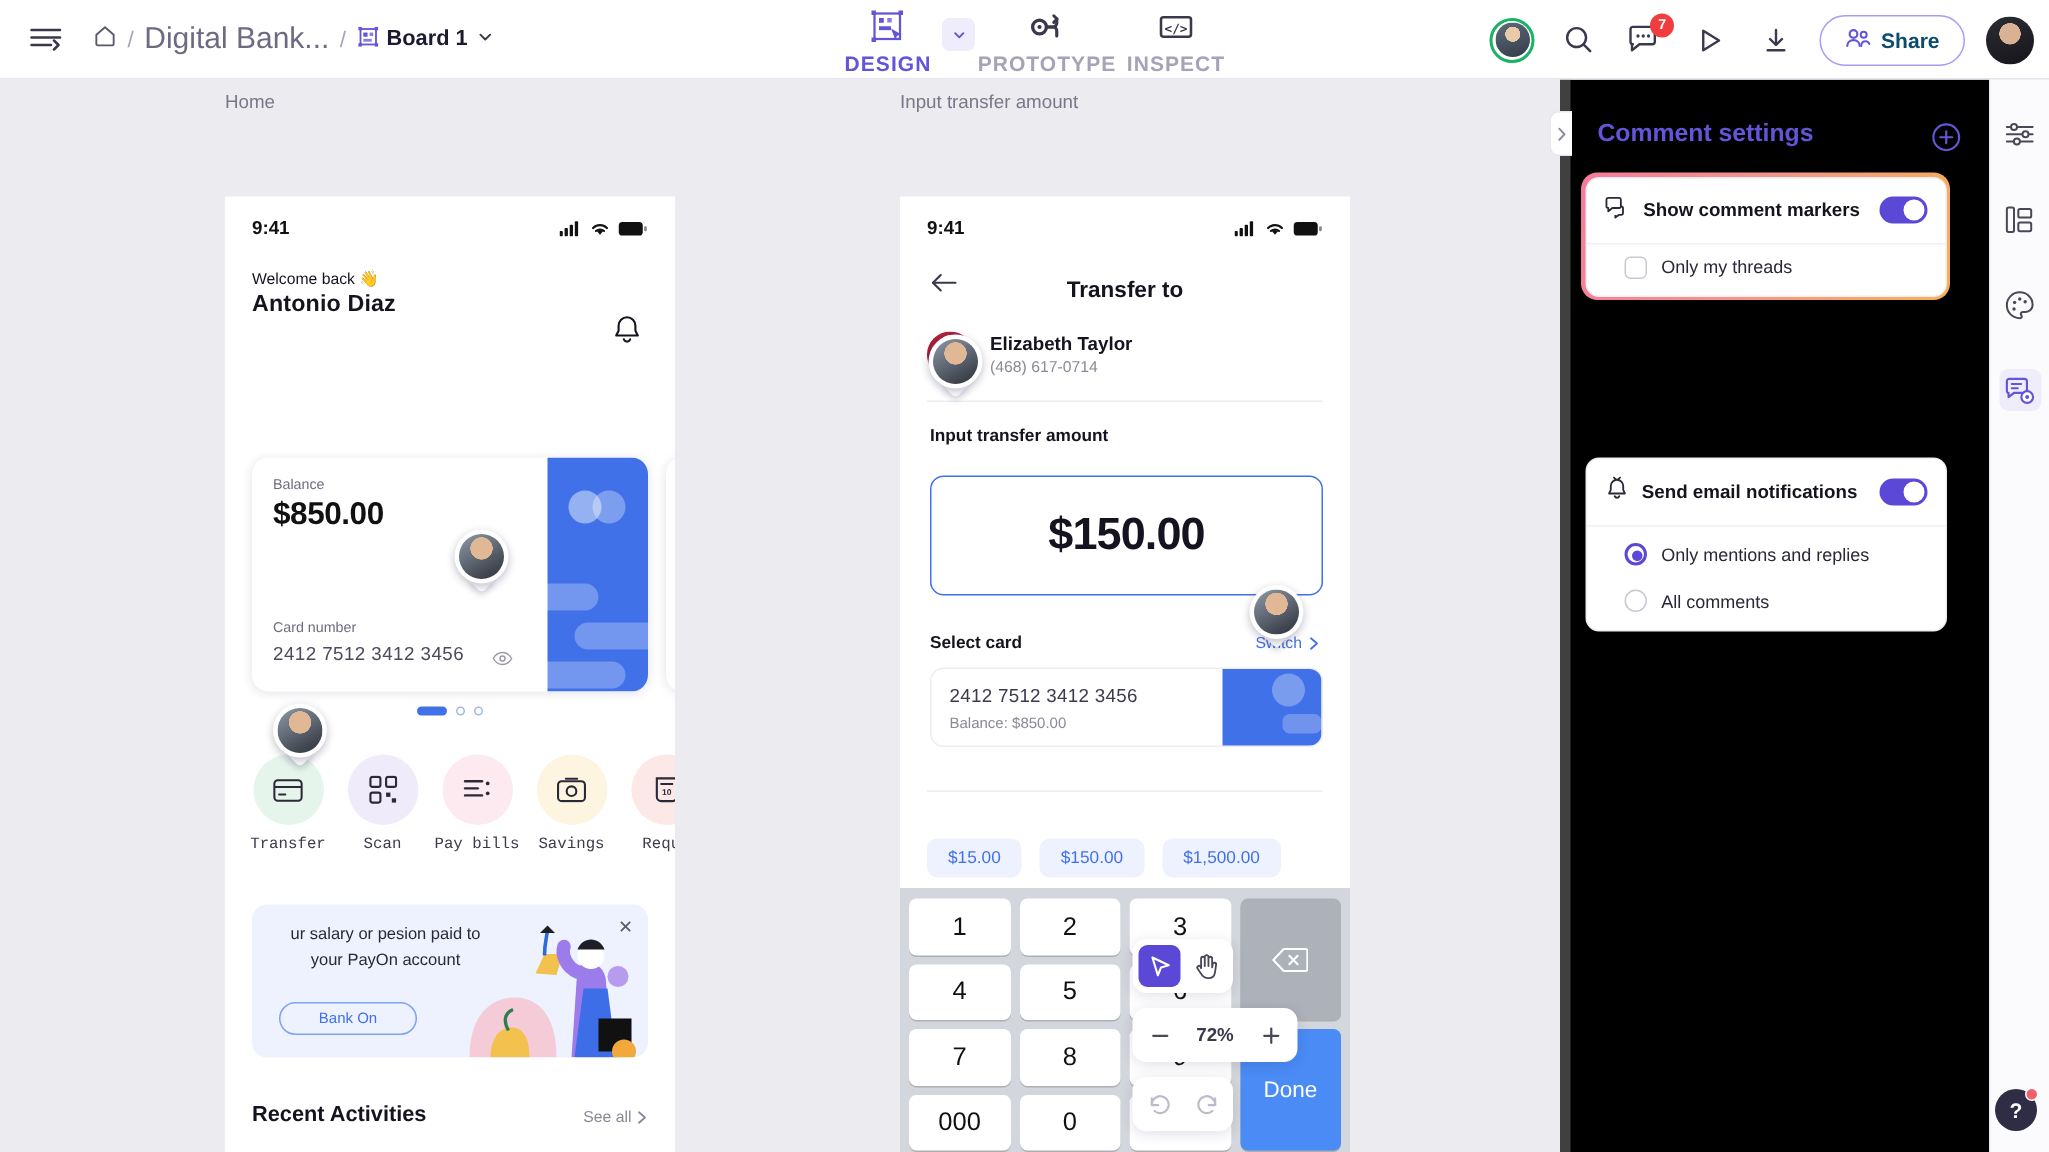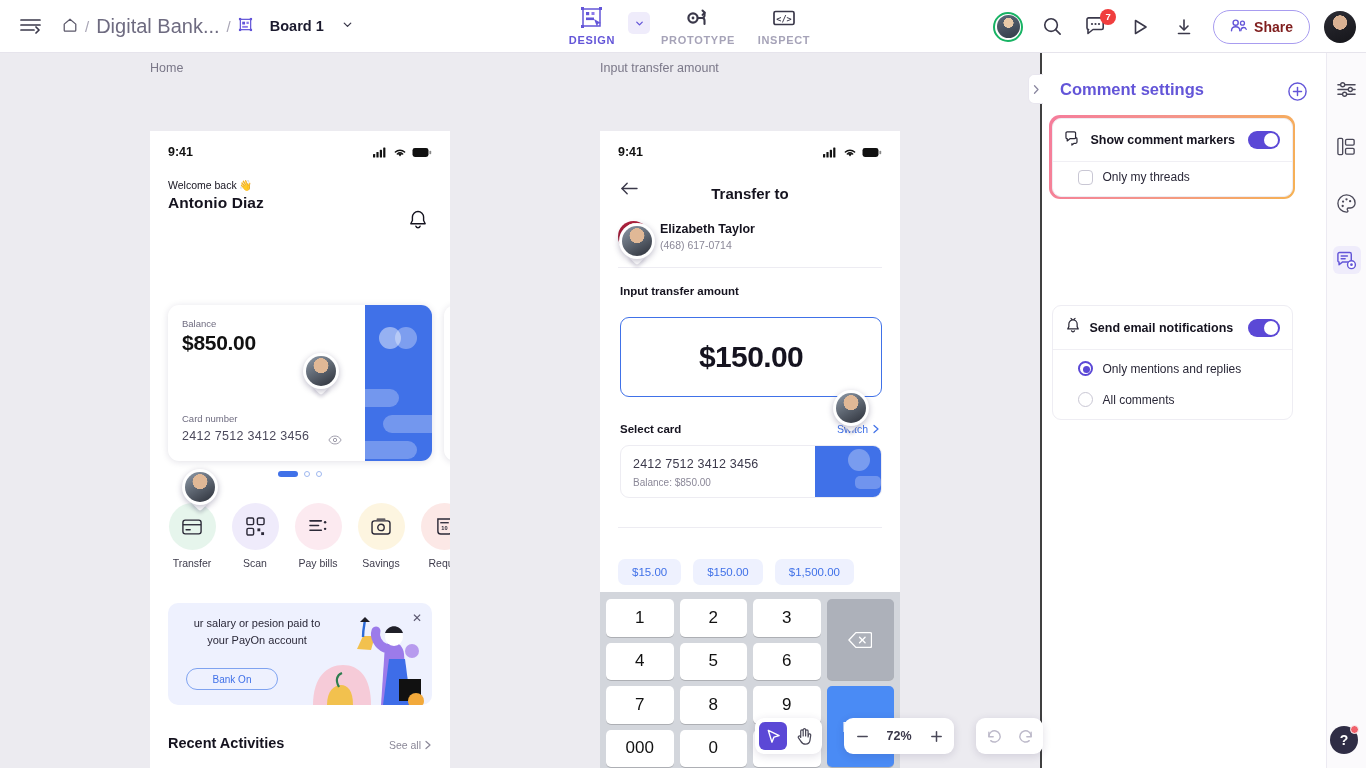--- a/index.html
+++ b/index.html
@@ -15,34 +15,34 @@
   .topbar {
     position: absolute; top: 0; left: 0; width: 1366px; height: 53px;
     background: #FFFFFF; display: flex; align-items: center;
     border-bottom: 1px solid #E6E4EC; z-index: 40;
   }
   .hamburger { margin-left: 14px; width: 34px; height: 34px; display:flex; align-items:center; justify-content:center; cursor:pointer; border-radius:6px;}
   .breadcrumb { display: flex; align-items: center; gap: 7px; margin-left: 14px; font-size: 14.5px; }
   .crumb-sep { color: #A8A5B5; font-size: 15px; }
   .crumb-proj { color: #6E6B80; font-size: 20px; }
   .crumb-board { color: #1B1A2E; font-size: 14.5px; font-weight: bold; }
-  .board-chip { display:flex; align-items:center; gap:17px; }
+  .board-chip { display:flex; align-items:center; gap:5px; }
 
   .modes { position:absolute; left: 556px; top:0; height:53px; display:flex; align-items:flex-start; gap: 0; }
   .mode { width: 72px; padding-top: 5px; display:flex; flex-direction:column; align-items:center; gap: 3px; cursor:pointer;}
-  .mode .lbl { font-size: 11px; letter-spacing: .7px; font-weight: bold; color:#A6A3B8; }
+  .mode .lbl { font-size: 14px; letter-spacing: .7px; font-weight: bold; color:#A6A3B8; }
   .mode.active .lbl { color:#6355D8; }
   .mode-caret { width:22px; height:22px; margin-top:12px; background:#EFECFB; border-radius:5px; display:flex;align-items:center;justify-content:center; cursor:pointer;}
 
   .top-right { position:absolute; right: 10px; top:0; height:53px; display:flex; align-items:center; gap: 14px;}
   .ava-ring { width:30px;height:30px;border-radius:50%; border:2.5px solid #18B364; padding:1.5px; }
   .ava-img { width:100%;height:100%;border-radius:50%; background-size:cover; }
   .ico-btn { width:30px;height:30px; display:flex;align-items:center;justify-content:center; cursor:pointer; position:relative; }
   .badge { position:absolute; top:-3px; right:-5px; min-width:16px;height:16px;border-radius:8px; background:#F03E3E; color:#fff; font-size:9.5px; font-weight:bold; display:flex;align-items:center;justify-content:center; padding:0 4px;}
-  .share-btn { display:flex;align-items:center;gap:7px; border:1.5px solid #A89CF0; color:#7f1d1d; border-radius:20px; padding:7px 16px; font-size:14px; font-weight:bold; cursor:pointer; background:#fff;}
+  .share-btn { display:flex;align-items:center;gap:7px; border:1.5px solid #A89CF0; color:#0c4a6e; border-radius:20px; padding:7px 16px; font-size:14px; font-weight:bold; cursor:pointer; background:#fff;}
   .ava-plain { width:32px;height:32px;border-radius:50%; background-size:cover; }
 
   
   .canvas { position:absolute; left:0; top:53px; width:1047px; height:715px; background:#ECEBF0; overflow:hidden; }
 
   .frame-label { position:absolute; font-size:12.5px; color:#7A7788; }
 
   .phone { position:absolute; background:#fff; overflow:hidden; }
 
   
@@ -67,21 +67,21 @@
   .bc-art .mc i { position:absolute; top:0; width:22px;height:22px; border-radius:50%; background:rgba(255,255,255,.45);}
   .bc-art .mc i.b { left:16px; background:rgba(255,255,255,.32);}
   .bc-art .bar { position:absolute; background:rgba(255,255,255,.27); border-radius:9px; height:18px;}
   .dots { position:absolute; left:0; top:340px; width:300px; display:flex; justify-content:center; align-items:center; gap:6px; }
   .dot { width:6px;height:6px;border-radius:50%; border:1.2px solid #9FB8EF; }
   .dot.act { width:20px;height:6px;border-radius:3px;background:#4071E8; border:none;}
 
   .quick-row { position:absolute; left:18px; top:372px; display:flex; gap:15px; }
   .qa { width:48px; display:flex;flex-direction:column;align-items:center;gap:7px; }
   .qa .circ { width:47px;height:47px;border-radius:50%; display:flex;align-items:center;justify-content:center;}
-  .qa .lab { font-size:10.5px; color:#3E3C4C; white-space:nowrap; }
+  .qa .lab { font-size:10.5px; color:#3E3C4C; white-space:nowrap;font-family:Liberation Mono, monospace; }
 
   .promo { position:absolute; left:18px; top:472px; width:264px; height:102px; background:#EEF1FE; border-radius:10px; overflow:hidden;}
   .promo .txt { position:absolute; left:14px; top:12px; width:150px; font-size:11px; color:#2A2838; line-height:1.5;text-align:center; }
   .promo .btn { position:absolute; left:18px; top:65px; width:92px; height:22px; border:1px solid #7FA3F0; border-radius:11px; color:#4071E8; font-size:10px; display:flex;align-items:center;justify-content:center; }
   .promo .x { position:absolute; right:10px; top:8px; color:#5B5870; font-size:12px; }
 
   .recent-h { position:absolute; left:18px; top:604px; font-size:14.5px; font-weight:bold; color:#15131F; }
   .see-all { position:absolute; right:18px; top:608px; font-size:10.5px; color:#8B8898; display:flex;align-items:center;gap:3px;}
 
   
@@ -110,21 +110,21 @@
   .key.del { background:#ADB1BA; grid-row: span 2; }
   .key.done { background:#4A8BF5; grid-row: span 2; color:#fff; font-size:15px; }
 
   
   .pin { position:absolute; width:36px; height:44px; z-index:20; }
   .pin .bub { position:absolute; left:0; top:0; width:36px;height:36px; border-radius:50%; background:#fff; box-shadow:0 2px 6px rgba(30,20,70,.28); padding:3px;}
   .pin .bub .im { width:100%;height:100%;border-radius:50%; background-size:cover; }
   .pin .tail { position:absolute; left:12px; top:28px; width:12px;height:12px; background:#fff; transform: rotate(45deg); border-radius:0 0 3px 0; box-shadow:2px 2px 4px rgba(30,20,70,.16);}
 
   
-  .rpanel { position:absolute; right:40px; top:53px; width:286px; height:715px; background:#ffffff; border-left:2px solid #404040; z-index:25; }
+  .rpanel { position:absolute; right:40px; top:53px; width:286px; height:715px; background:#000000; border-left:7px solid #404040; z-index:25; }
   .rp-title { position:absolute; left:18px; top:27px; font-size:16.5px; font-weight:bold; color:#6355D8; }
   .rp-add { position:absolute; right:18px; top:28px; cursor:pointer; }
   .collapse-tab { position:absolute; left:-14px; top:21px; width:15px; height:30px; background:#fff; border:1px solid #E8E6EE; border-right:none; border-radius:6px 0 0 6px; display:flex;align-items:center;justify-content:center; z-index:26; cursor:pointer;}
 
   .hl-wrap { position:absolute; left:7px; top:62px; width:246px; padding:2.5px; border-radius:11px;
              background: linear-gradient(110deg, #F57C9B 0%, #F4948B 45%, #F6B254 100%); }
   .card-box { background:#fff; border-radius:9px; border:1px solid #EEEDF3; overflow:hidden; }
   .row-main { display:flex; align-items:center; gap:9px; padding: 11px 12px; border-bottom:1px solid #F0EFF4; }
   .row-main .t { font-size:12.5px; font-weight:bold; color:#15131F; flex:1; }
   .toggle { width:32px;height:18px;border-radius:9px; background:#5B48D6; position:relative; cursor:pointer; }
@@ -136,21 +136,21 @@
   .radio.on { border-color:#5B48D6; border-width:2px; }
   .radio.on::after { content:''; position:absolute; left:3px; top:3px; width:7px;height:7px;border-radius:50%; background:#5B48D6; }
   .card2 { position:absolute; left:9.5px; top:252px; width:241px; }
 
   
   .irail { position:absolute; right:0; top:53px; width:40px; height:715px; background:#FBFAFC; border-left:1px solid #ECEAF2; display:flex; flex-direction:column; align-items:center; padding-top:22px; gap:29px; z-index:27;}
   .irail .it { width:28px;height:28px; display:flex;align-items:center;justify-content:center; cursor:pointer; border-radius:6px;}
   .irail .it.act { background:#EFECFB; }
 
   
-  .btoolbar { position:absolute; left:755px; bottom:14px; display:flex; align-items:flex-start; gap:22px; z-index:35; }
+  .btoolbar { position:absolute; left:755px; bottom:14px; display:flex; align-items:flex-start; gap:10px; z-index:35;flex-direction:column; }
   .grp { background:#fff; border-radius:9px; box-shadow:0 2px 9px rgba(40,30,80,.14); display:flex; align-items:center; padding:4px; gap:3px; }
   .tb { width:28px;height:28px;border-radius:6px; display:flex;align-items:center;justify-content:center; cursor:pointer;}
   .tb.sel { background:#5B48D6; }
   .zoomv { font-size:12.5px; font-weight:bold; color:#3A384A; min-width:40px; text-align:center; }
   .help { position:absolute; right:8px; bottom:14px; width:28px;height:28px;border-radius:50%; background:#2F2D45; display:flex;align-items:center;justify-content:center; color:#fff; font-size:14px; font-weight:bold; z-index:36;}
   .help .dotr { position:absolute; right:-1px; top:-1px; width:9px;height:9px;border-radius:50%; background:#F0606A; border:1.5px solid #FBFAFC;}
 
   .av1 { background: radial-gradient(circle at 50% 34%, #E8C9A8 0 26%, transparent 27%), linear-gradient(160deg,#5E6B7B,#333B48); }
   .av2 { background: radial-gradient(circle at 50% 36%, #D9B193 0 27%, transparent 28%), linear-gradient(160deg,#2C2C34,#15151A); }
   .av3 { background: radial-gradient(circle at 50% 33%, #E3BD9B 0 30%, transparent 31%), linear-gradient(170deg,#B6243F,#7E1027); }

